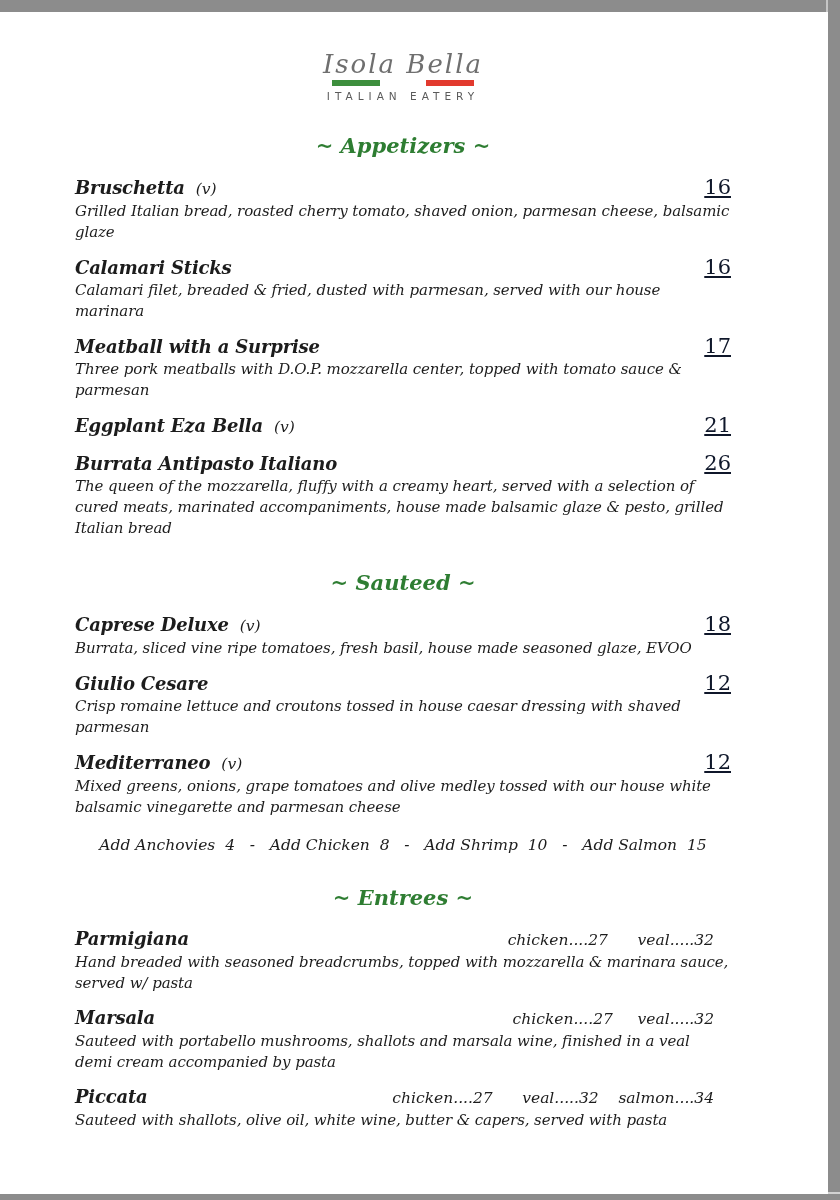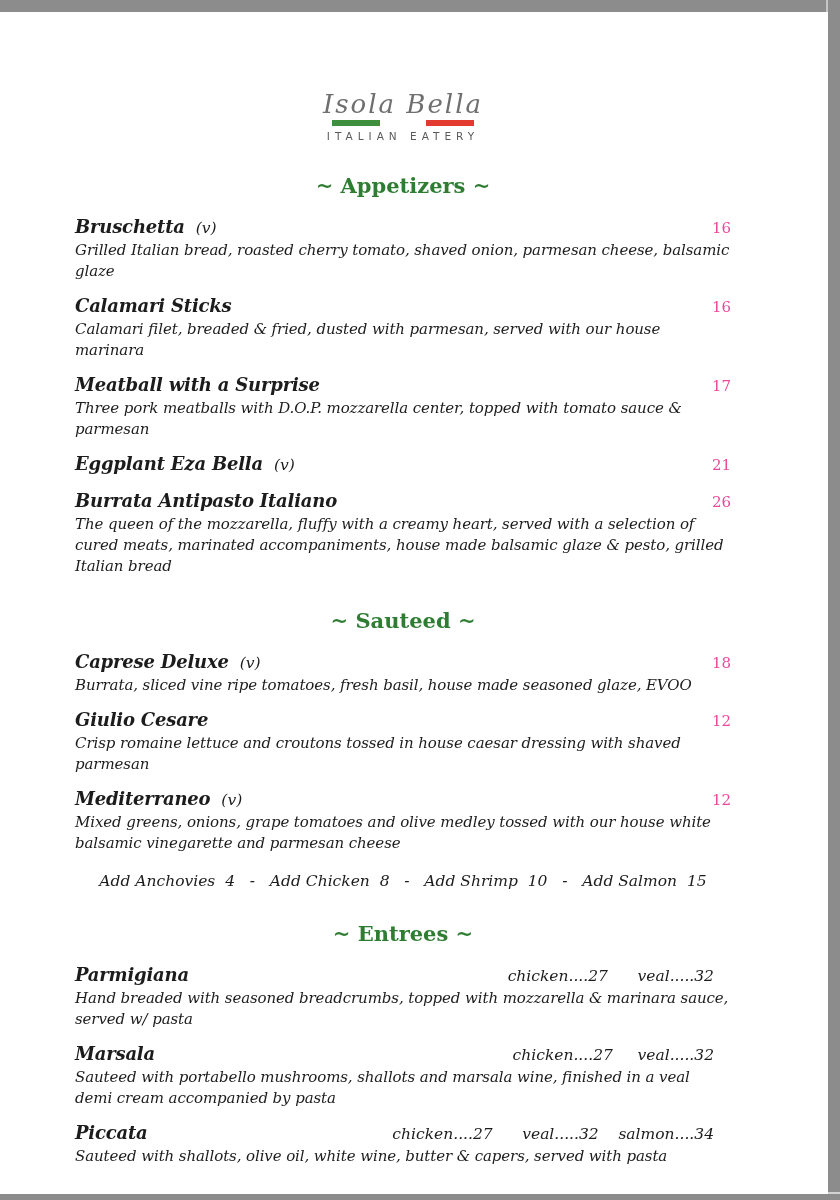--- a/index.html
+++ b/index.html
@@ -26,21 +26,21 @@
   .frame-bottom {
     position: absolute; bottom: 0; left: 0; width: 840px; height: 6px;
     background: var(--frame-gray, #8c8c8c);
     border-top: 2px solid #d2d2d2;
   }
 
   .page {
     position: absolute; top: 12px; left: 0; width: 828px; height: 1182px;
     background: #fff;
     box-sizing: border-box;
-    padding: 78px 97px 0 75px; 
+    padding: 38px 97px 0 75px; 
   }
 
   
   .logo { text-align: center; margin-bottom: 30px; }
   .logo-script {
     font-style: italic;
     font-size: 26px;
     letter-spacing: 2px;
     color: #6f6f6f;
     line-height: 28px;
@@ -55,20 +55,21 @@
   .logo-caps {
     font-family: "DejaVu Sans", "Liberation Sans", sans-serif;
     font-size: 10.5px;
     letter-spacing: 5px;
     color: #5a5a5a;
   }
 
   
   .section-title {
     text-align: center;
+    font-style: italic;
     font-weight: bold;
     font-size: 21px;
     line-height: 28px;
     color: var(--heading-green, #2e7d32);
     margin: 30px 0 15px 0;
   }
   .section-title.first { margin-top: 6px; }
 
   .item { margin-bottom: 12px; }
   .item-head { display: flex; align-items: baseline; line-height: 24px; }
@@ -77,23 +78,24 @@
     font-size: 18px;
     letter-spacing: -0.2px;
   }
   .item-tag {
     font-style: italic;
     font-size: 15.5px;
     margin-left: 11px;
   }
   .flex-spacer { flex: 1; }
   .item-price {
-    font-size: 15px;
+    font-size: 21px;
     font-style: normal;
-    color: #ec4899;
+    color: #0f172a;
+    text-decoration: underline;
   }
   .item-variants {
     font-style: italic;
     font-size: 15.5px;
     margin-right: 17px;
     white-space: pre;
   }
   .item-desc {
     font-style: italic;
     font-size: 15px;

